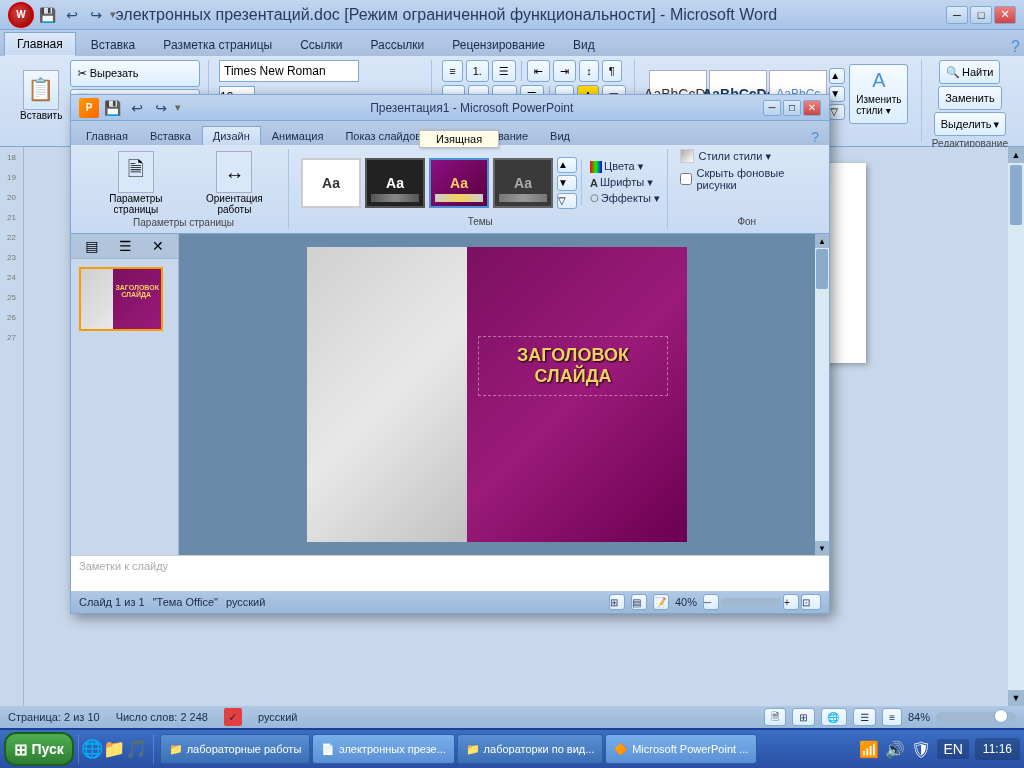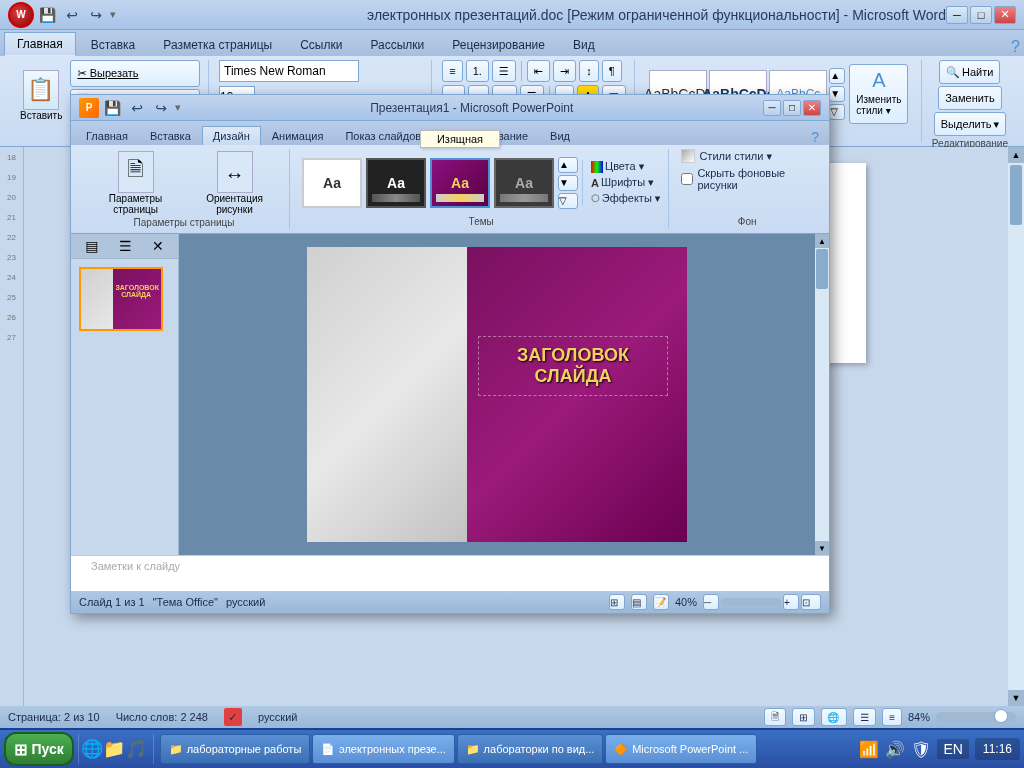--- a/index.html
+++ b/index.html
@@ -4,21 +4,21 @@
   <style>
     * { margin: 0; padding: 0; box-sizing: border-box; }
     body { width: 1024px; height: 768px; overflow: hidden; font-family: 'Segoe UI', Tahoma, Arial, sans-serif; font-size: 12px; background: #d6e4f7; }
 
     
     .word-window { width: 1024px; height: 768px; display: flex; flex-direction: column; background: #d6e4f7; }
 
     
     .title-bar { height: 30px; background: linear-gradient(to bottom, #c2d5ef, #a8c4e8); display: flex; align-items: center; justify-content: space-between; padding: 0 8px; border-bottom: 1px solid #7fa8d4; }
     .title-bar-left { display: flex; align-items: center; gap: 4px; }
-    .title-bar-center { flex: 1; text-align: right; font-size: 14px; color: #2a3a5c; }
+    .title-bar-center { flex: 1; text-align: left; font-size: 16px; color: #2a3a5c; }
     .title-bar-right { display: flex; gap: 2px; }
     .title-btn { width: 22px; height: 18px; font-size: 11px; display: flex; align-items: center; justify-content: center; cursor: pointer; border: 1px solid #7fa8d4; background: linear-gradient(to bottom, #dce9f7, #b8d0ec); border-radius: 2px; }
     .title-btn.close { background: linear-gradient(to bottom, #f08080, #cc4444); color: white; }
     .office-btn { width: 26px; height: 26px; border-radius: 50%; background: radial-gradient(circle at 40% 40%, #e04040, #8b0000); border: 2px solid #cc0000; display: flex; align-items: center; justify-content: center; cursor: pointer; font-size: 10px; color: white; font-weight: bold; }
     .qa-btn { width: 20px; height: 20px; display: flex; align-items: center; justify-content: center; cursor: pointer; font-size: 14px; color: #2a4a7a; }
 
     
     .ribbon { background: linear-gradient(to bottom, #dce9f8, #c8daf2); border-bottom: 1px solid #7fa8d4; }
     .ribbon-tabs { display: flex; padding: 0 4px; height: 26px; align-items: flex-end; background: linear-gradient(to bottom, #b8cde8, #a8bede); }
     .ribbon-tab { padding: 4px 12px; font-size: 12px; color: #1a2a4a; cursor: pointer; border: 1px solid transparent; border-bottom: none; margin-right: 2px; }
@@ -66,21 +66,21 @@
     .pp-main { display: flex; flex: 1; overflow: hidden; background: #888; }
     .pp-slide-thumb { width: 84px; height: 64px; background: white; border: 2px solid #f90; margin-bottom: 4px; cursor: pointer; display: flex; align-items: center; justify-content: center; }
     .pp-canvas-area { flex: 1; background: #6a8aaa; display: flex; align-items: center; justify-content: center; position: relative; }
     .pp-slide-main { width: 380px; height: 295px; position: relative; overflow: hidden; cursor: pointer; }
     .pp-slide-bg-left { position: absolute; left: 0; top: 0; width: 45%; height: 100%; background: linear-gradient(135deg, #d0d0d0, #e8e8e8, #c0c0c0); }
     .pp-slide-bg-right { position: absolute; right: 0; top: 0; width: 58%; height: 100%; background: linear-gradient(135deg, #7a1060, #9b1a7a, #6a0050); }
     .pp-slide-title { position: absolute; right: 5%; top: 30%; width: 50%; text-align: center; color: #f5d060; font-size: 18px; font-weight: bold; text-shadow: 1px 1px 2px #000; border: 1px dashed rgba(255,255,255,0.4); padding: 8px; }
     .pp-slide-subtitle { position: absolute; right: 5%; top: 68%; width: 50%; text-align: center; color: #e0e0e0; font-size: 10px; border: 1px dashed rgba(255,255,255,0.4); padding: 4px; }
 
     
-    .pp-notes { height: 36px; background: white; border-top: 1px solid #ccc; padding: 4px 20px; font-size: 11px; color: #888; }
+    .pp-notes { height: 36px; background: white; border-top: 1px solid #ccc; padding: 4px 8px; font-size: 11px; color: #888; }
 
     
     .pp-status { height: 22px; background: linear-gradient(to bottom, #b0c8e4, #9ab8d8); display: flex; align-items: center; padding: 0 8px; font-size: 11px; color: #1a2a4a; gap: 8px; }
     .pp-status-right { margin-left: auto; display: flex; align-items: center; gap: 6px; }
 
     
     .doc-text { font-size: 13px; line-height: 1.6; color: #1a1a1a; }
     .doc-text .bold { font-weight: bold; }
 
     
@@ -147,21 +147,21 @@
 
       <div class="ribbon-group">
         <div class="ribbon-group-items">
           <div style="display:flex;flex-direction:column;align-items:center;gap:2px;">
             <div class="ribbon-btn" style="min-width:36px;">
               <div style="width:36px;height:40px;background:linear-gradient(to bottom,#f0f8ff,#d0e8f8);border:1px solid #aac;display:flex;align-items:center;justify-content:center;font-size:22px;">📋</div>
               <span style="font-size:10px;">Вставить</span>
             </div>
           </div>
           <div style="display:flex;flex-direction:column;gap:2px;">
-            <div class="tb-btn" style="height:27px;font-size:11px;text-decoration:underline;">✂ Вырезать</div>
+            <div class="tb-btn" style="height:27px;font-size:11px;">✂ Вырезать</div>
             <div class="tb-btn" style="height:20px;font-size:11px;">📄 Копировать</div>
             <div class="tb-btn" style="height:20px;font-size:11px;">🖌 Формат по образцу</div>
           </div>
         </div>
         <div class="ribbon-group-label">Буфер обм...</div>
       </div>
 
       <div class="ribbon-group">
         <div class="ribbon-group-items" style="flex-direction:column;align-items:flex-start;gap:3px;">
           <div style="display:flex;gap:4px;align-items:flex-start;flex-direction:column;">
@@ -347,21 +347,21 @@
     <div class="pp-ribbon-content">
 
       <div class="pp-group">
         <div class="pp-group-items">
           <div class="ribbon-btn">
             <div style="width:36px;height:42px;background:#d8e8f8;border:1px solid #aac;display:flex;align-items:center;justify-content:center;font-size:20px;">🗎</div>
             <span style="font-size:10px;text-align:center;">Параметры страницы</span>
           </div>
           <div class="ribbon-btn">
             <div style="width:36px;height:42px;background:#d8e8f8;border:1px solid #aac;display:flex;align-items:center;justify-content:center;font-size:20px;">↔</div>
-            <span style="font-size:10px;text-align:center;">Ориентация рисунки</span>
+            <span style="font-size:10px;text-align:center;">Ориентация работы</span>
           </div>
         </div>
         <div class="pp-group-label">Параметры страницы</div>
       </div>
 
       <div class="pp-group" style="flex:1;">
         <div class="pp-group-items">
 
           <div style="display:flex;gap:4px;align-items:center;flex:1;">
 

